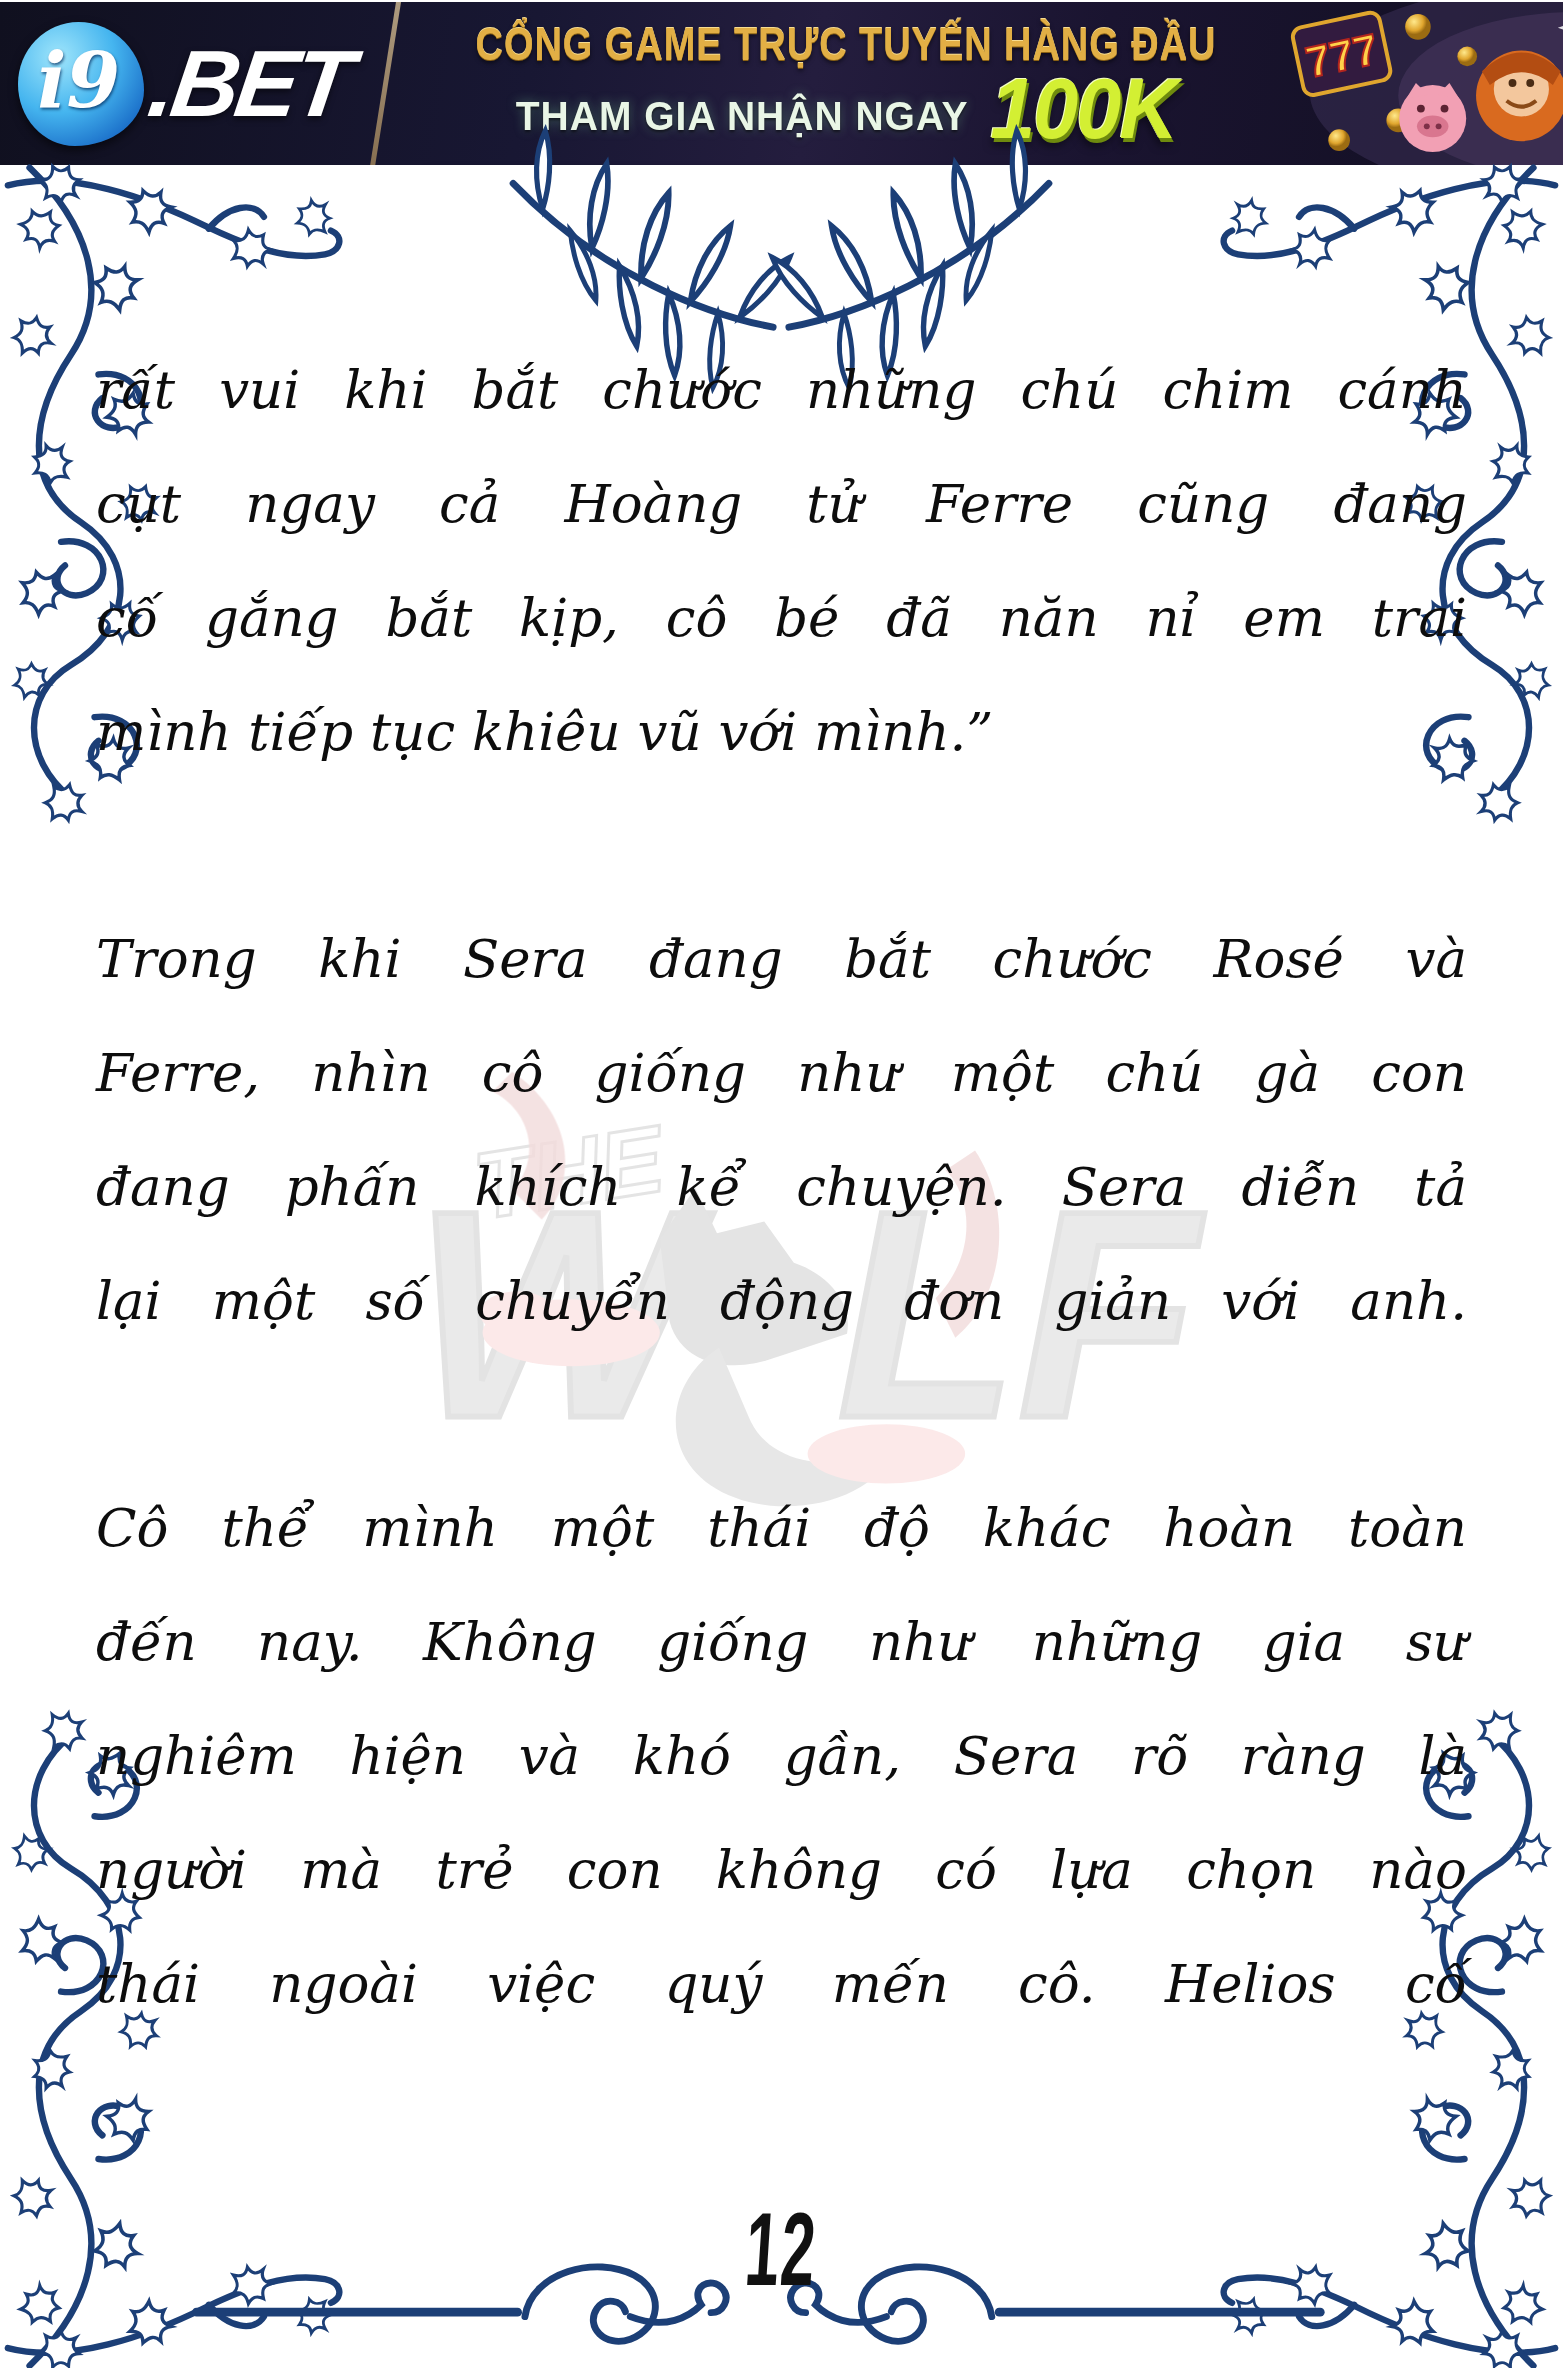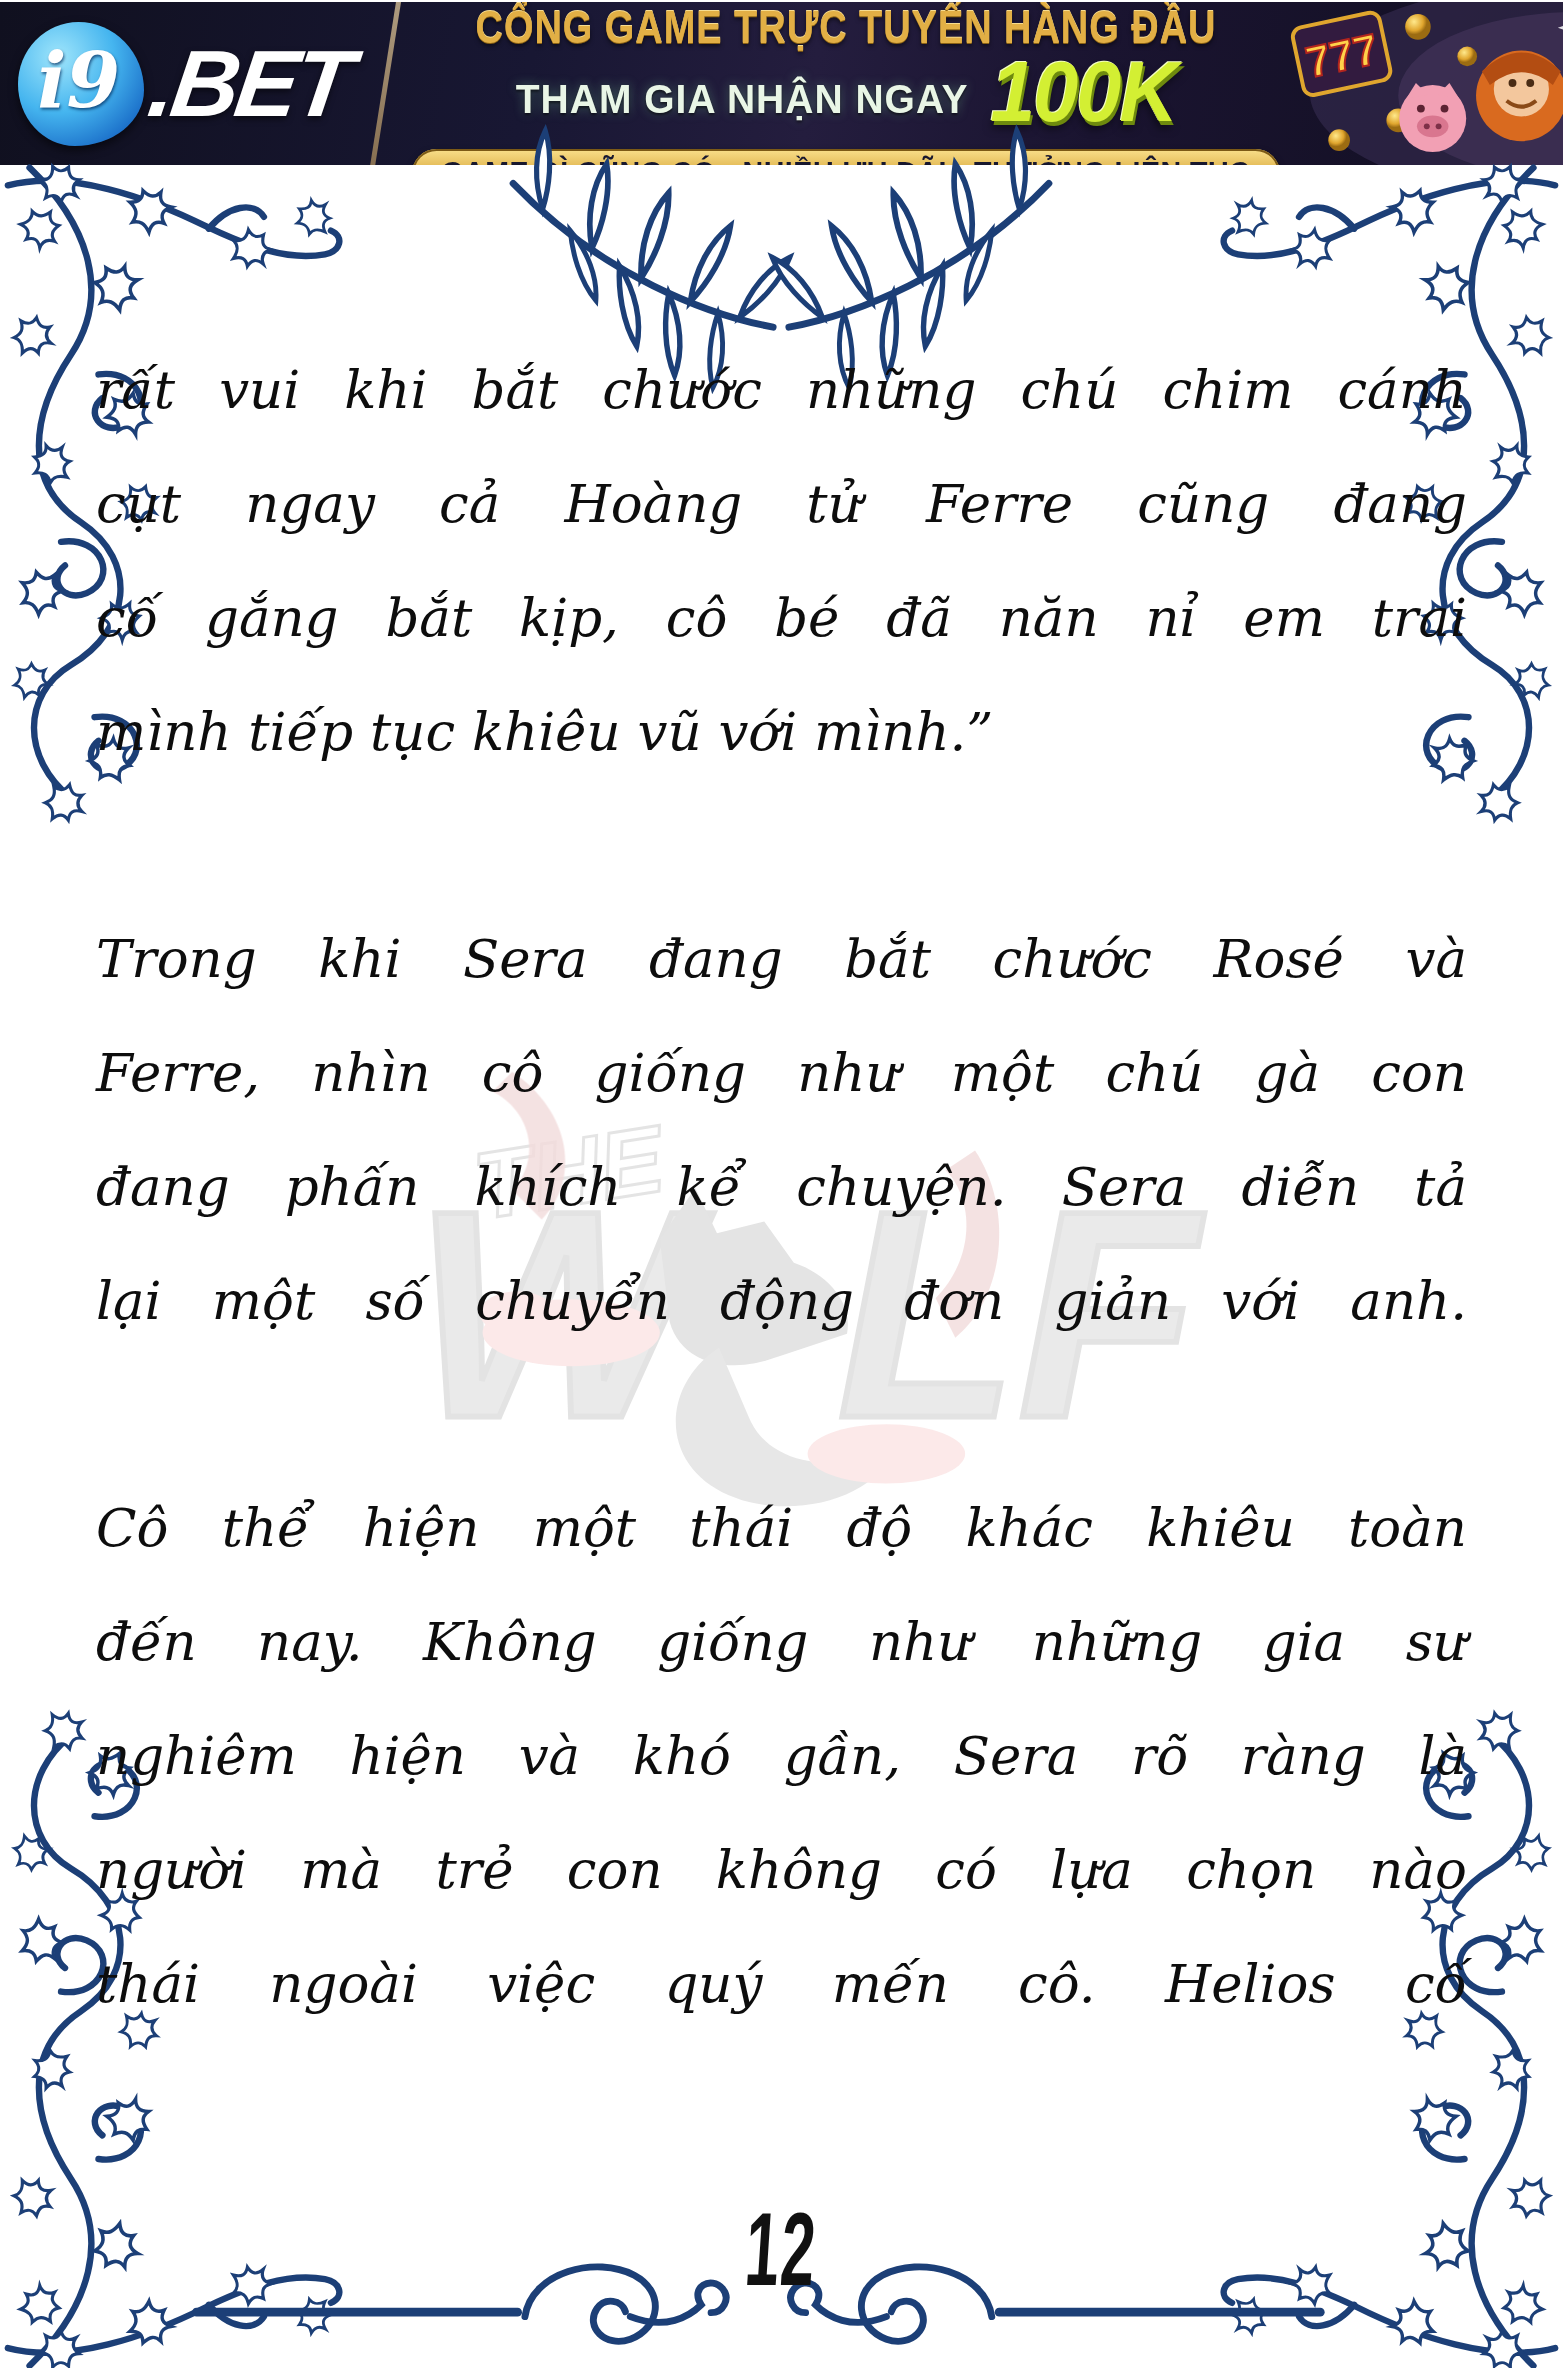--- a/index.html
+++ b/index.html
@@ -14,21 +14,21 @@
         transform:rotate(9deg);opacity:.8;}
   .logo-wrap{position:relative;width:394px;flex:0 0 394px;display:flex;align-items:center;padding-left:17.7px;}
   .logo-blob{position:relative;width:126px;height:124px;border-radius:48% 52% 55% 45%/50% 55% 45% 50%;
              background:radial-gradient(circle at 32% 28%,#9fe5fb 0%,#45b5ef 45%,#1b6fc9 80%,#155a9e 100%);
              box-shadow:0 3.9px 9.9px rgba(0,0,0,.6);display:flex;align-items:center;justify-content:center;}
   .logo-i9{color:#fff;font:italic 700 77px "DejaVu Serif", serif;text-shadow:1px 2px 3px rgba(0,40,90,.7);
            transform:translate(-2px,-3.9px);}
   .logo-bet{color:#fff;font:italic 900 94px "Liberation Sans", sans-serif;letter-spacing:-3.9px;
             margin-left:5.9px;transform:skewX(-8deg);text-shadow:0 3px 5.9px rgba(0,0,0,.55);}
   .banner-center{position:relative;flex:1 1 auto;display:flex;flex-direction:column;align-items:center;
-                 justify-content:flex-start;padding-top:3px;}
+                 justify-content:flex-start;padding-top:20px;}
   .banner-headline{font:900 40px "Liberation Sans", sans-serif;letter-spacing:1px;color:#e2af45;
                    transform:scaleX(.95) scaleY(1.15);
                    text-shadow:0 1px 0 #8a6114,0 -1px 0 #f7dc8e,0 3px 3.9px rgba(0,0,0,.55);white-space:nowrap;}
   .banner-subrow{display:flex;align-items:center;margin-top:2px;}
   .banner-subline{font:800 39px "Liberation Sans", sans-serif;color:#e9f6e6;letter-spacing:1px;
                   text-shadow:0 2px 3px rgba(0,0,0,.6),0 0 9.9px rgba(140,230,170,.35);white-space:nowrap;
                   transform:scaleY(1.05);}
   .banner-amount{font:italic 900 81px "Liberation Sans", sans-serif;color:#d3ef33;margin-left:21.7px;
                  letter-spacing:-2px;transform:translateY(-5.9px) scaleY(1.05);
                  text-shadow:2px 3px 0 #6e8a0e,-1px -1px 0 #f4ffc2,0 5.9px 7.9px rgba(0,0,0,.5);white-space:nowrap;}
@@ -242,21 +242,21 @@
       <div class="pline">cố gắng bắt kịp, cô bé đã năn nỉ em trai</div>
       <div class="pline lastleft">mình tiếp tục khiêu vũ với mình.”</div>
     </div>
     <div class="para">
       <div class="pline">Trong khi Sera đang bắt chước Rosé và</div>
       <div class="pline">Ferre, nhìn cô giống như một chú gà con</div>
       <div class="pline">đang phấn khích kể chuyện. Sera diễn tả</div>
       <div class="pline">lại một số chuyển động đơn giản với anh.</div>
     </div>
     <div class="para">
-      <div class="pline">Cô thể hiện một thái độ khác khiêu toàn</div>
+      <div class="pline">Cô thể mình một thái độ khác hoàn toàn</div>
       <div class="pline">đến nay. Không giống như những gia sư</div>
       <div class="pline">nghiêm hiện và khó gần, Sera rõ ràng là</div>
       <div class="pline">người mà trẻ con không có lựa chọn nào</div>
       <div class="pline">thái ngoài việc quý mến cô. Helios cố</div>
     </div>
   </div>
 
   <div class="page-number">
     <span>12</span>
   </div>

